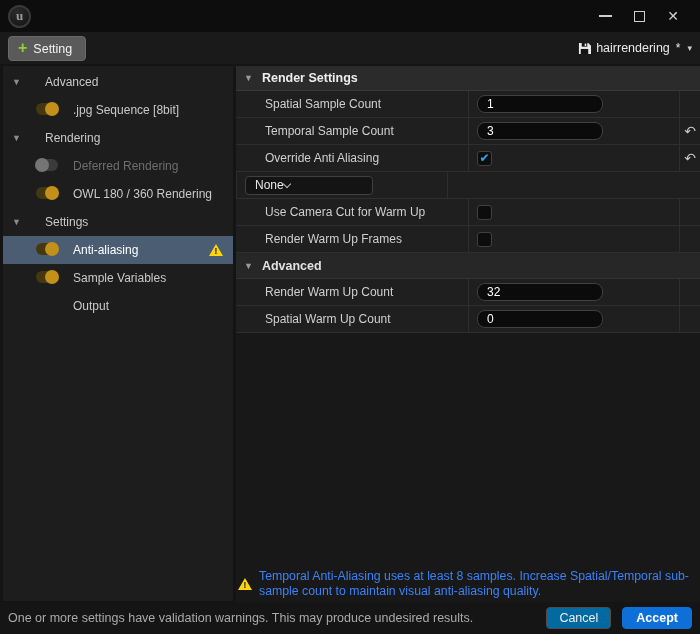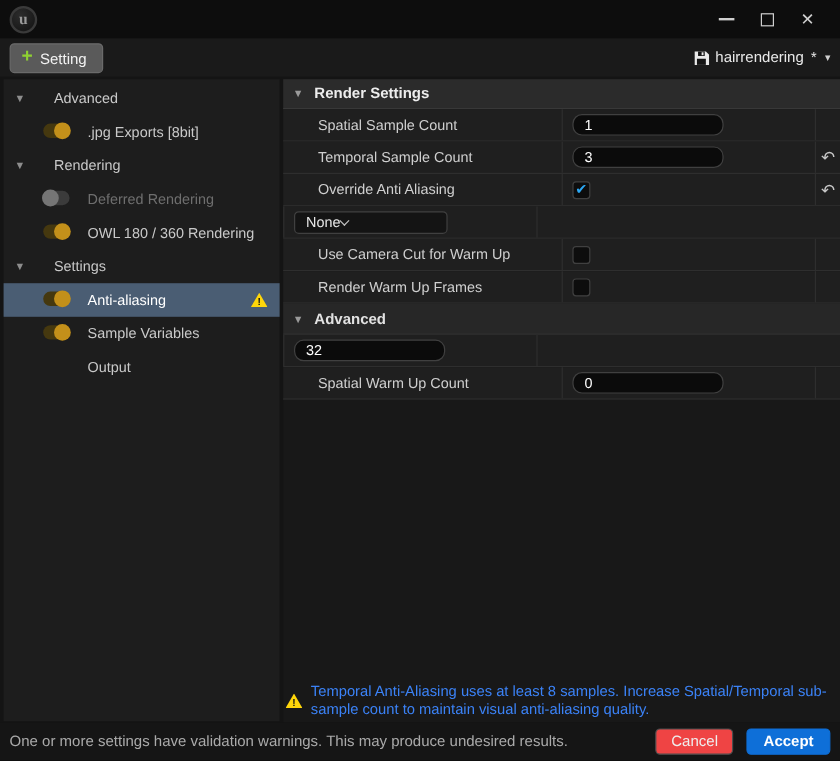--- a/index.html
+++ b/index.html
@@ -78,21 +78,21 @@
   .warn-tri .excl { color:#111; font-size:8.5px; font-weight:bold; line-height:1; margin-bottom:1px; }
   .panel-warning { position:absolute; left:2px; top:503px; width:458px; display:flex; gap:7px; }
   .panel-warning .warn-tri { margin-top:9px; }
   .panel-warning .wtext { color:#3b82f6; font-size:12.3px; line-height:15px; width:436px; }
   
   .footer { position:absolute; left:0; top:602px; width:700px; height:32px; background:#151515;
     display:flex; align-items:center; padding:0 8px; }
   .foot-msg { color:#aaaaaa; font-size:12.5px; }
   .foot-btns { margin-left:auto; display:flex; gap:11px; align-items:center; }
   .btn { height:22px; border-radius:4px; display:flex; align-items:center; justify-content:center; font-size:12.5px; }
-  .btn-cancel { padding:0 12px; background:#ef4444; border:1px solid #4d4d4d; color:#eeeeee; }
+  .btn-cancel { padding:0 12px; background:#0369a1; border:1px solid #4d4d4d; color:#eeeeee; }
   .btn-accept { padding:0 13px; background:#0e6fd8; border:1px solid #0e6fd8; color:#ffffff; font-weight:bold; }
 </style>
 </head>
 <body>
 
 <div id="win">
 
   <div class="titlebar">
     <div class="ue-logo">u</div>
     <div class="win-btns">
@@ -128,21 +128,21 @@
 
   <div class="sidebar">
 
     <div class="side-item category">
       <span class="tri">▼</span>
       <span class="lbl">Advanced</span>
     </div>
 
     <div class="side-item entry">
       <span class="toggle-slot"><span class="toggle on"><span class="knob"></span></span></span>
-      <span class="lbl">.jpg Exports [8bit]</span>
+      <span class="lbl">.jpg Sequence [8bit]</span>
     </div>
 
     <div class="side-item category">
       <span class="tri">▼</span>
       <span class="lbl">Rendering</span>
     </div>
 
     <div class="side-item entry disabled">
       <span class="toggle-slot"><span class="toggle off"><span class="knob"></span></span></span>
       <span class="lbl">Deferred Rendering</span>
@@ -248,20 +248,23 @@
         </div>
       <div class="cell-reset"></div>
     </div>
 
     <div class="advhead">
       <span class="tri">▼</span>
       <span>Advanced</span>
     </div>
 
     <div class="srow">
+      <div class="cell-label">
+          <span>Render Warm Up Count</span>
+        </div>
       <div class="cell-value">
           <input class="num-input" value="32" style="">
         </div>
       <div class="cell-reset"></div>
     </div>
 
     <div class="srow">
       <div class="cell-label">
           <span>Spatial Warm Up Count</span>
         </div>

